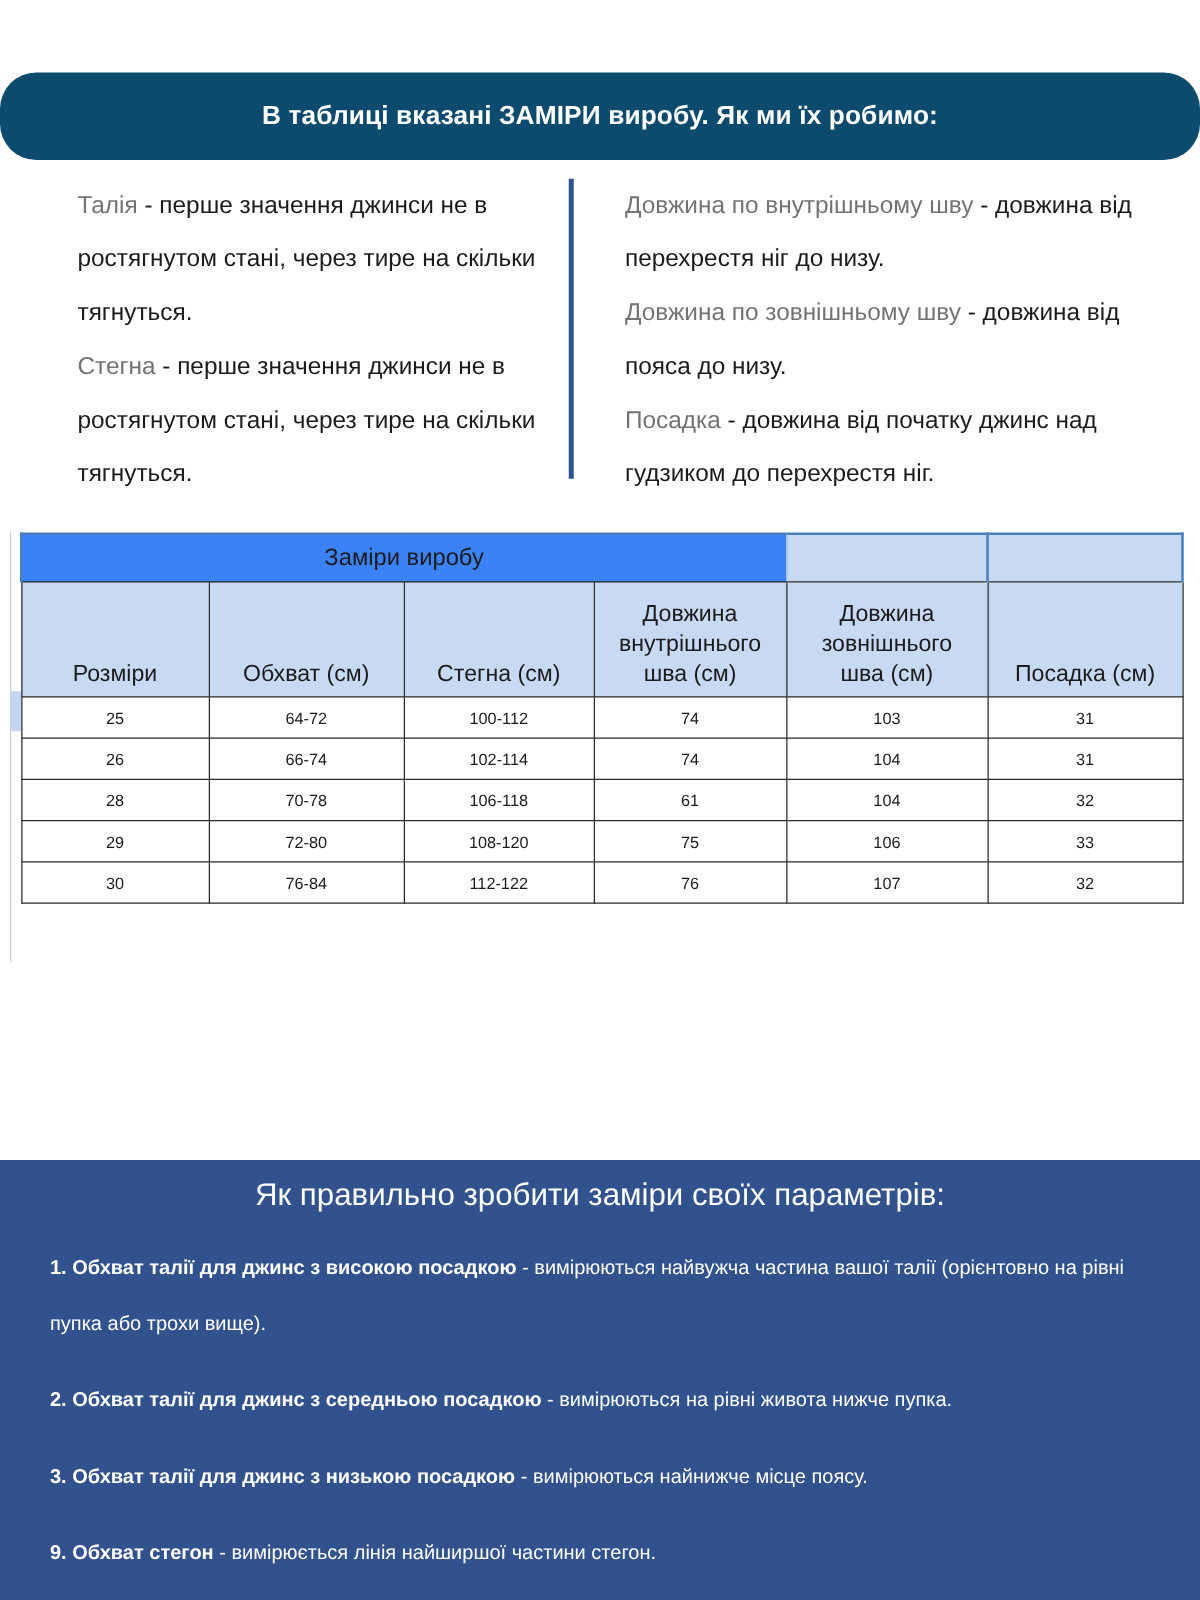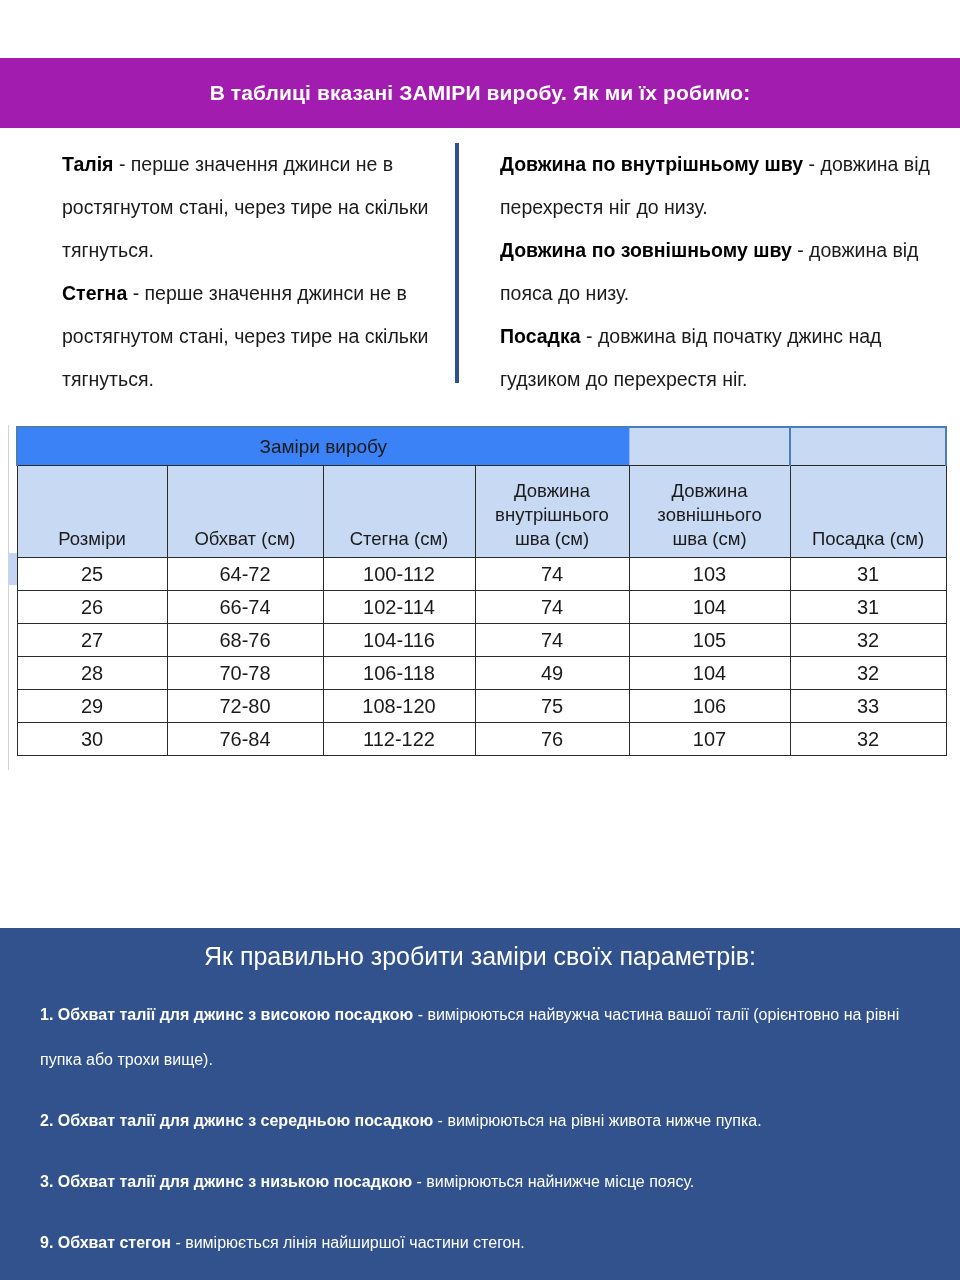--- a/index.html
+++ b/index.html
@@ -15,24 +15,25 @@
     overflow: hidden;
   }
 
   
   .top-banner {
     position: absolute;
     left: 0;
     top: 58px;
     width: 960px;
     height: 70px;
-    background: #a21caf;
+    background: #0c4a6e;
     display: flex;
     align-items: center;
     justify-content: center;
+    border-radius: 29px;
   }
   .top-banner-title {
     color: #ffffff;
     font-size: 21px;
     font-weight: bold;
     letter-spacing: 0.1px;
     text-align: center;
   }
 
   
@@ -59,22 +60,22 @@
   .def-col.right { left: 500px; width: 432px; }
 
   .def-p {
     margin: 0 0 0 0;
     font-size: 19.5px;
     line-height: 43px;
     color: #1b1b1b;
     text-align: left;
   }
   .def-term {
-    color: #000000;
-    font-weight: bold;
+    color: #737373;
+    font-weight: normal;
   }
 
   
   .table-wrap {
     position: absolute;
     left: 0;
     top: 420px;
     width: 960px;
     height: 350px;
   }
@@ -134,21 +135,21 @@
     background: #C8D9F4;
     height: 85px;
     vertical-align: bottom;
     padding-bottom: 6px;
     line-height: 24px;
     font-size: 18.5px;
   }
   .xl-table .data-cell {
     height: 32px;
     vertical-align: middle;
-    font-size: 20px;
+    font-size: 13px;
     margin-left: 17px;
   }
   .c0 { width: 150px; }
   .c1 { width: 156px; }
   .c2 { width: 152px; }
   .c3 { width: 154px; }
   .c4 { width: 161px; }
   .c5 { width: 156px; }
 
   
@@ -271,32 +272,24 @@
       </tr>
       <tr>
         <td class="data-cell">26</td>
         <td class="data-cell">66-74</td>
         <td class="data-cell">102-114</td>
         <td class="data-cell">74</td>
         <td class="data-cell">104</td>
         <td class="data-cell">31</td>
       </tr>
       <tr>
-        <td class="data-cell">27</td>
-        <td class="data-cell">68-76</td>
-        <td class="data-cell">104-116</td>
-        <td class="data-cell">74</td>
-        <td class="data-cell">105</td>
-        <td class="data-cell">32</td>
-      </tr>
-      <tr>
         <td class="data-cell">28</td>
         <td class="data-cell">70-78</td>
         <td class="data-cell">106-118</td>
-        <td class="data-cell">49</td>
+        <td class="data-cell">61</td>
         <td class="data-cell">104</td>
         <td class="data-cell">32</td>
       </tr>
       <tr>
         <td class="data-cell">29</td>
         <td class="data-cell">72-80</td>
         <td class="data-cell">108-120</td>
         <td class="data-cell">75</td>
         <td class="data-cell">106</td>
         <td class="data-cell">33</td>

